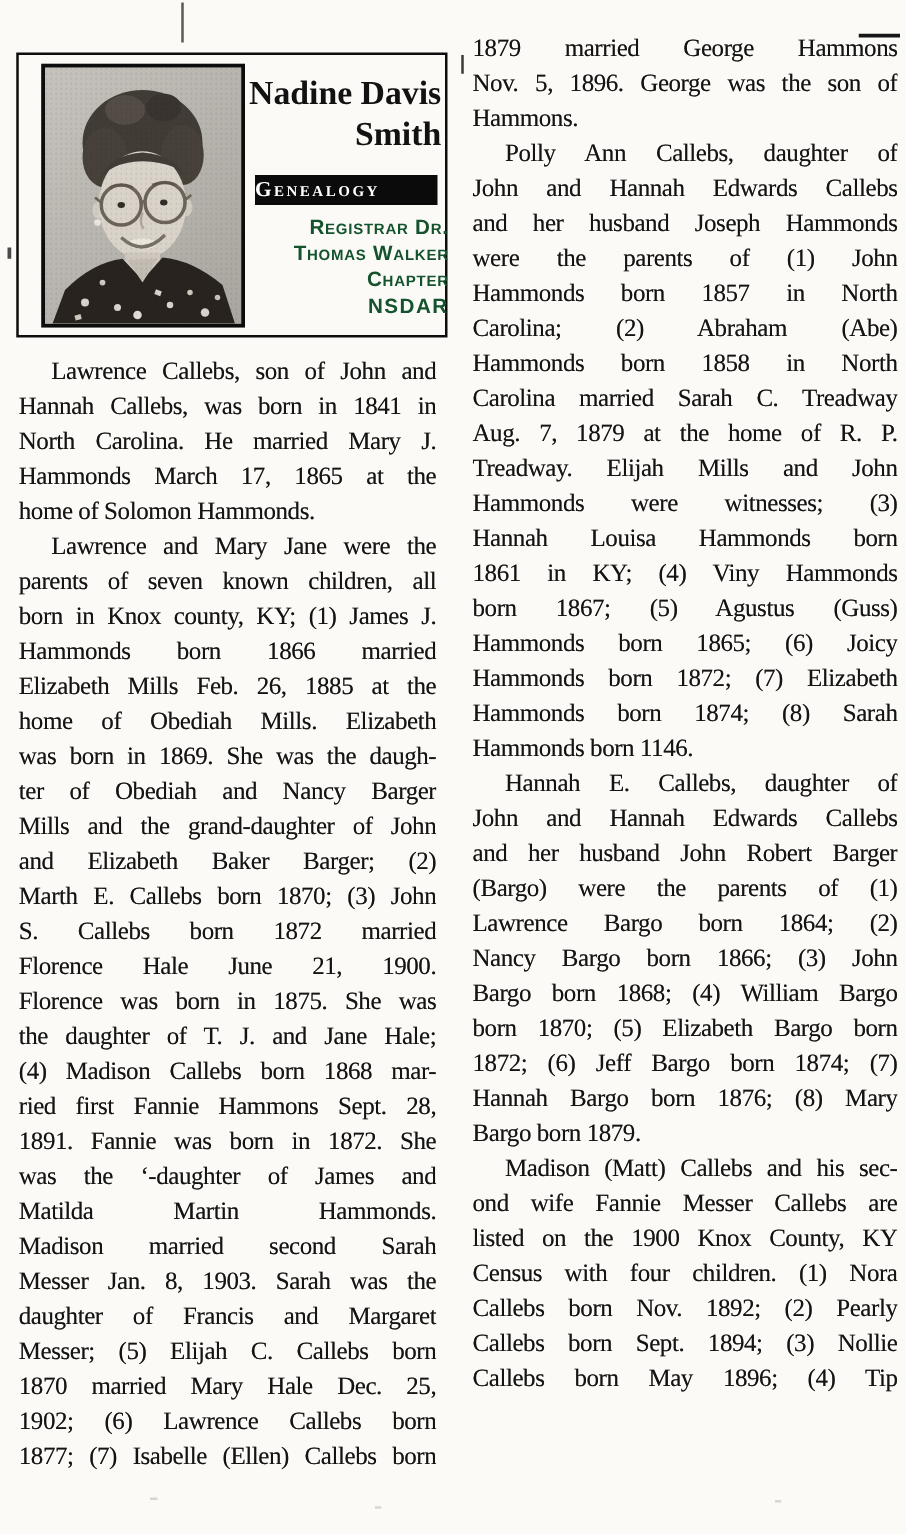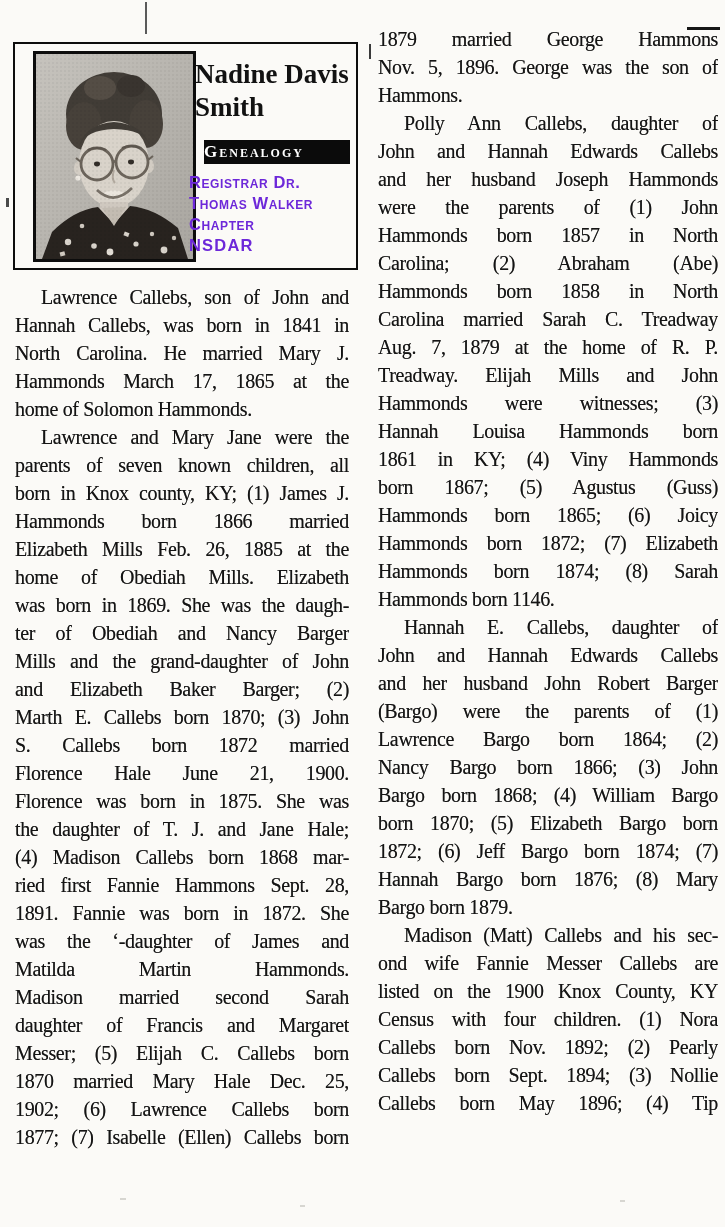--- a/index.html
+++ b/index.html
@@ -21,43 +21,43 @@
   }
   #photo-frame {
     position: absolute; left: 18px; top: 7px;
     width: 157px; height: 205px;
     border: 3px solid #0c0c0c;
     background: #bdbab4;
     overflow: hidden;
   }
   #name-block {
     position: absolute; left: 180px; top: 14px; width: 158px;
-    text-align: left;
+    text-align: right;
     font-weight: 700;
     font-size: 27px; line-height: 33px;
     color: #121212;
   }
   #banner {
     position: absolute; left: 189px; top: 96px; width: 146px; height: 24px;
     background: #0b0b0b;
     color: #ffffff;
     font-variant: small-caps;
     font-weight: 700;
     font-size: 17px; line-height: 24px;
     letter-spacing: 2px;
   }
   #registrar {
     position: absolute; left: 174px; top: 128px; width: 170px;
-    text-align: left;
+    text-align: right;
     font-family: "Liberation Sans", sans-serif;
     font-variant: small-caps;
     font-weight: 700;
     font-size: 16.5px; line-height: 21px;
     letter-spacing: 0.6px;
-    color: #6d28d9;
+    color: #14532d;
   }
   #registrar .caps { font-variant: normal; letter-spacing: 1.2px; }
 
   
   .bodycol {
     position: absolute;
     font-size: 20px;
     line-height: 28px;
     letter-spacing: -0.35px;
     color: #141414;
@@ -187,20 +187,21 @@
       <div class="line">S. Callebs born 1872 married</div>
       <div class="line">Florence Hale June 21, 1900.</div>
       <div class="line">Florence was born in 1875. She was</div>
       <div class="line">the daughter of T. J. and Jane Hale;</div>
       <div class="line">(4) Madison Callebs born 1868 mar-</div>
       <div class="line">ried first Fannie Hammons Sept. 28,</div>
       <div class="line">1891. Fannie was born in 1872. She</div>
       <div class="line">was the ‘-daughter of James and</div>
       <div class="line">Matilda Martin Hammonds.</div>
       <div class="line">Madison married second Sarah</div>
+      <div class="line">Messer Jan. 8, 1903. Sarah was the</div>
       <div class="line">daughter of Francis and Margaret</div>
       <div class="line">Messer; (5) Elijah C. Callebs born</div>
       <div class="line">1870 married Mary Hale Dec. 25,</div>
       <div class="line">1902; (6) Lawrence Callebs born</div>
       <div class="line">1877; (7) Isabelle (Ellen) Callebs born</div>
     </div>
   <div id="right-text" class="bodycol">
       <div class="line">1879 married George Hammons</div>
       <div class="line">Nov. 5, 1896. George was the son of</div>
       <div class="line endline">Hammons.</div>

